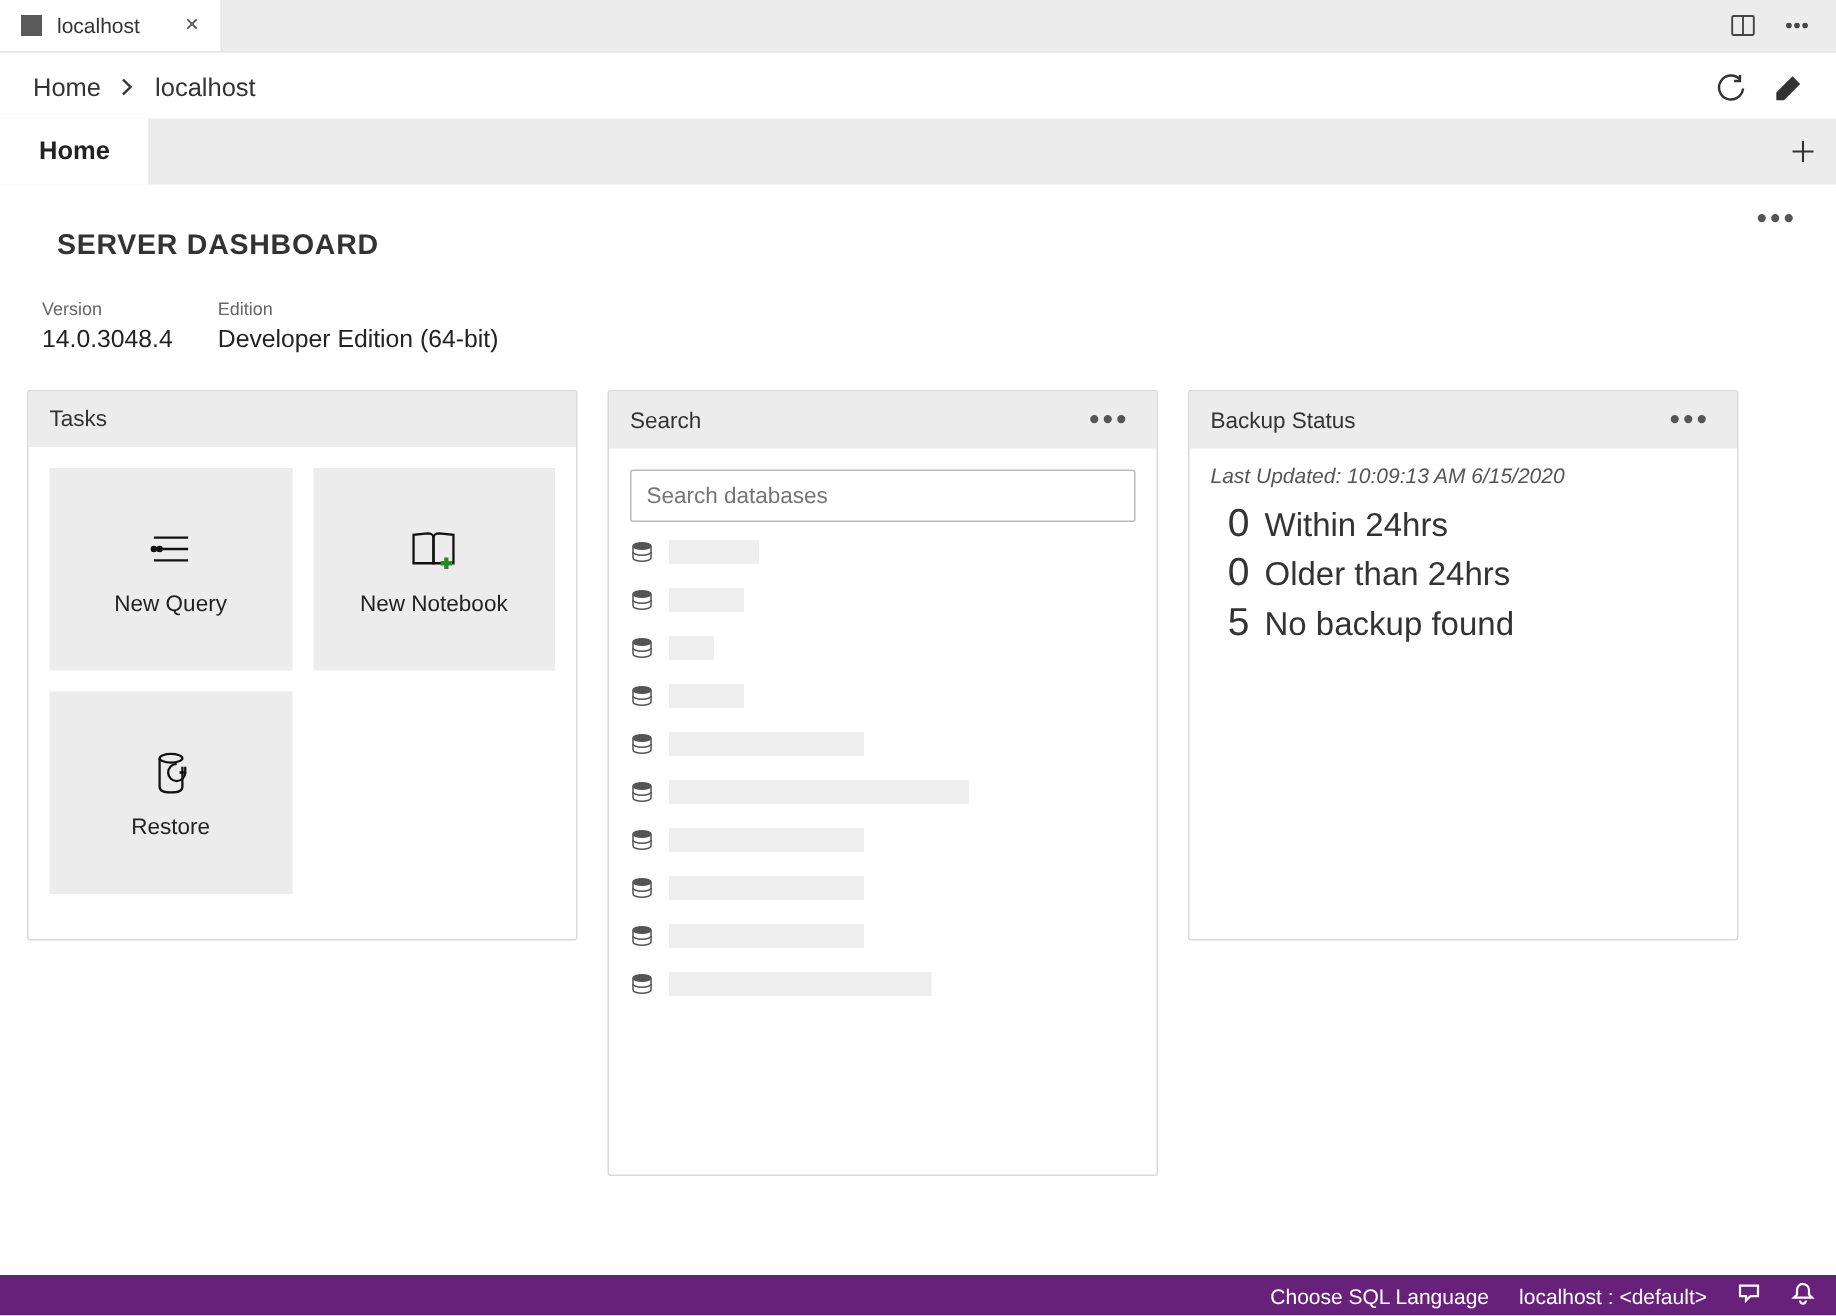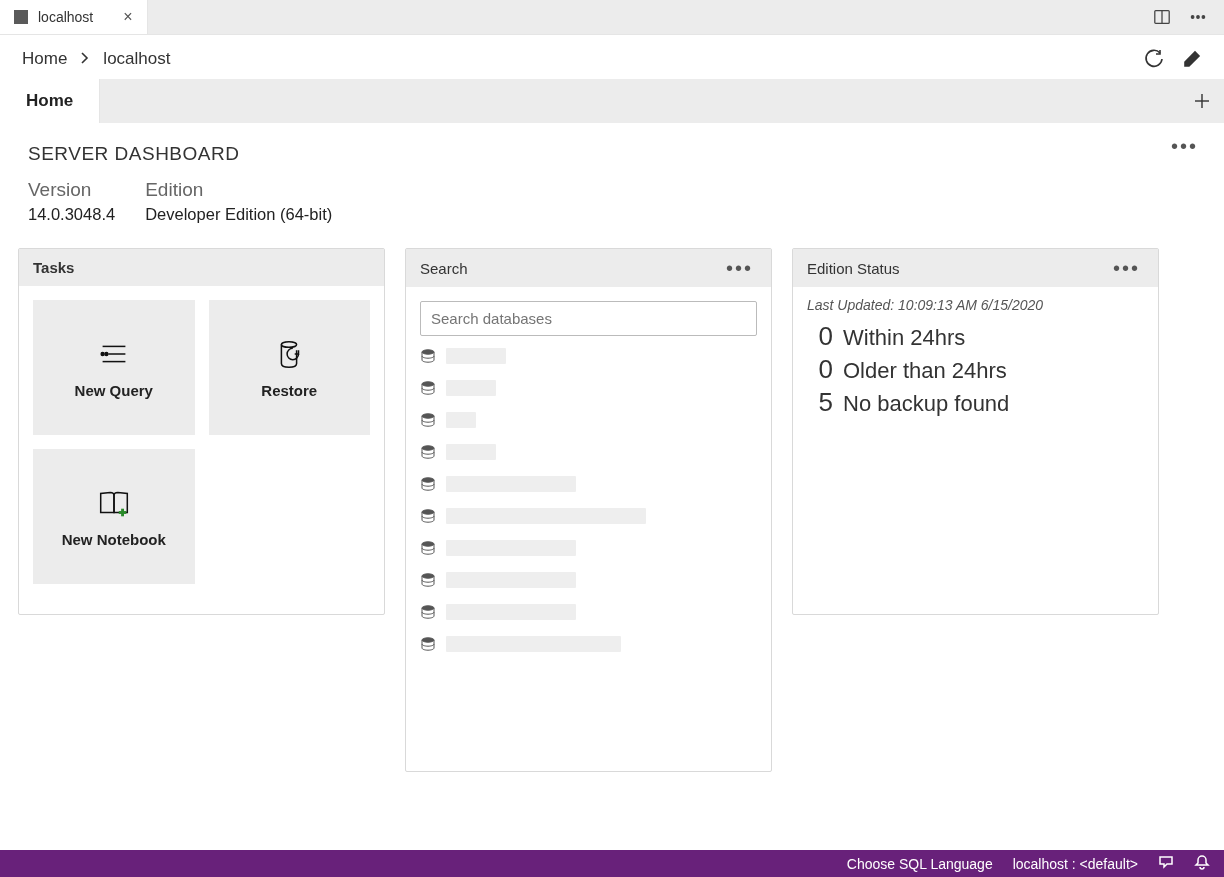--- a/index.html
+++ b/index.html
@@ -25,36 +25,36 @@
 
   
   .inner-tabs { display:flex; align-items:center; height:44px; background:#ececec;}
   .inner-tab { background:#fff; height:100%; display:flex; align-items:center; padding:0 26px; font-size:17px; font-weight:600; color:#222; border-right:1px solid #e5e5e5;}
   .inner-tabs .spacer { flex:1;}
   .plus-btn { width:44px; display:flex; align-items:center; justify-content:center; cursor:pointer;}
   .plus-btn svg{width:20px;height:20px;stroke:#333;stroke-width:1.4;}
 
   
   .dash-head { padding:14px 22px 8px 22px; display:flex; justify-content:space-between; align-items:flex-start;}
-  .dash-head h2 { margin:6px; font-weight:400; font-size:19px; letter-spacing:0.5px; color:#333;}
+  .dash-head h2 { margin:16px; font-weight:700; font-size:19px; letter-spacing:0.5px; color:#333;}
   .dots-btn { cursor:pointer; color:#555; font-size:20px; letter-spacing:2px; line-height:10px; padding:4px;}
 
   
   .props { display:flex; gap:30px; padding:0 24px 24px 28px; }
   .prop { display:flex; flex-direction:column; gap:4px;}
-  .prop .label { color:#666; font-size:19px;}
+  .prop .label { color:#666; font-size:12px;}
   .prop .value { color:#222; font-size:16.5px;}
 
   
   .widgets { display:flex; gap:20px; padding:0 18px; align-items:flex-start;}
   .widget { border:1px solid #d9d9d9; border-radius:2px; background:#fff; display:flex; flex-direction:column;}
   .widget .whead { background:#ececec; padding:10px 14px; display:flex; justify-content:space-between; align-items:center; font-size:15px; color:#333;}
   .widget .wbody { padding:14px; }
 
-  .tasks { width:367px; height:367px;font-weight:bold;}
+  .tasks { width:367px; height:367px;}
   .tiles { display:grid; grid-template-columns:1fr 1fr; gap:14px; padding:14px;}
   .tile { background:#ececec; height:135px; display:flex; flex-direction:column; align-items:center; justify-content:center; gap:8px; cursor:pointer; padding:22px;}
   .tile .tlabel { font-size:15px; color:#222; text-align:center; line-height:1.3;}
   .tile svg { width:40px; height:38px; stroke:#111; fill:none; stroke-width:1.6;}
 
   .search { width:367px; height:524px;}
   .search input { width:100%; padding:8px 10px; font-size:15px; border:1px solid #bbb; border-radius:2px; outline:none;}
   .db-list { list-style:none; margin:8px 0 0 0; padding:0; display:flex; flex-direction:column; gap:8px;}
   .db-list li { display:flex; align-items:center; gap:10px; height:24px;}
   .db-list .dbicon { width:16px; height:14px; }
@@ -168,36 +168,36 @@
             <line x1="8" y1="12" x2="32" y2="12"></line>
               <line x1="14" y1="20" x2="32" y2="20"></line>
               <line x1="8" y1="28" x2="32" y2="28"></line>
             <circle cx="8" cy="20" r="1.5" fill="#111"></circle>
               <circle cx="12" cy="20" r="1.5" fill="#111"></circle>
           </svg>
           <span class="tlabel">New Query</span>
         </div>
         <div class="tile">
           <svg viewBox="0 0 40 40">
+            <path d="M6 10 L6 30 L20 30 L20 12 C20 10 18 9 16 9 L6 10 Z"></path>
+            <path d="M34 10 L34 30 L20 30 L20 12 C20 10 22 9 24 9 L34 10 Z"></path>
+            <line x1="29" y1="26" x2="29" y2="34" stroke="#2a8a2a" stroke-width="3"></line>
+            <line x1="25" y1="30" x2="33" y2="30" stroke="#2a8a2a" stroke-width="3"></line>
+          </svg>
+          <span class="tlabel">New Notebook</span>
+        </div>
+        <div class="tile">
+          <svg viewBox="0 0 40 40">
             <path d="M12 10 L12 30 Q12 34 20 34 Q28 34 28 30 L28 16"></path>
             <ellipse cx="20" cy="10" rx="8" ry="3"></ellipse>
             <path d="M30 20 A6 6 0 1 1 24 14"></path>
               <polyline points="30,16 30,20 26,20"></polyline>
           </svg>
           <span class="tlabel">Restore</span>
         </div>
-        <div class="tile">
-          <svg viewBox="0 0 40 40">
-            <path d="M6 10 L6 30 L20 30 L20 12 C20 10 18 9 16 9 L6 10 Z"></path>
-            <path d="M34 10 L34 30 L20 30 L20 12 C20 10 22 9 24 9 L34 10 Z"></path>
-            <line x1="29" y1="26" x2="29" y2="34" stroke="#2a8a2a" stroke-width="3"></line>
-            <line x1="25" y1="30" x2="33" y2="30" stroke="#2a8a2a" stroke-width="3"></line>
-          </svg>
-          <span class="tlabel">New Notebook</span>
-        </div>
       </div>
     </div>
 
     <div class="widget search">
       <div class="whead">
         <span>Search</span>
         <span class="dots-btn">•••</span>
       </div>
       <div class="wbody">
         <input type="text" placeholder="Search databases" style="">
@@ -281,21 +281,21 @@
                   <path d="M2 7 c0 1.2 2.7 2.2 6 2.2 s6 -1 6 -2.2" fill="none"></path>
                 </svg></span>
               <span class="blur" style="width:175px"></span>
             </li>
           </ul>
       </div>
     </div>
 
     <div class="widget backup">
       <div class="whead">
-        <span>Edition Status</span>
+        <span>Backup Status</span>
         <span class="dots-btn">•••</span>
       </div>
       <div class="updated">Last Updated: 10:09:13 AM 6/15/2020</div>
       <ul class="blist" id="backup-list">
           <li>
             <span class="num">0</span>
             <span class="txt">Within 24hrs</span>
           </li>
           <li>
             <span class="num">0</span>

